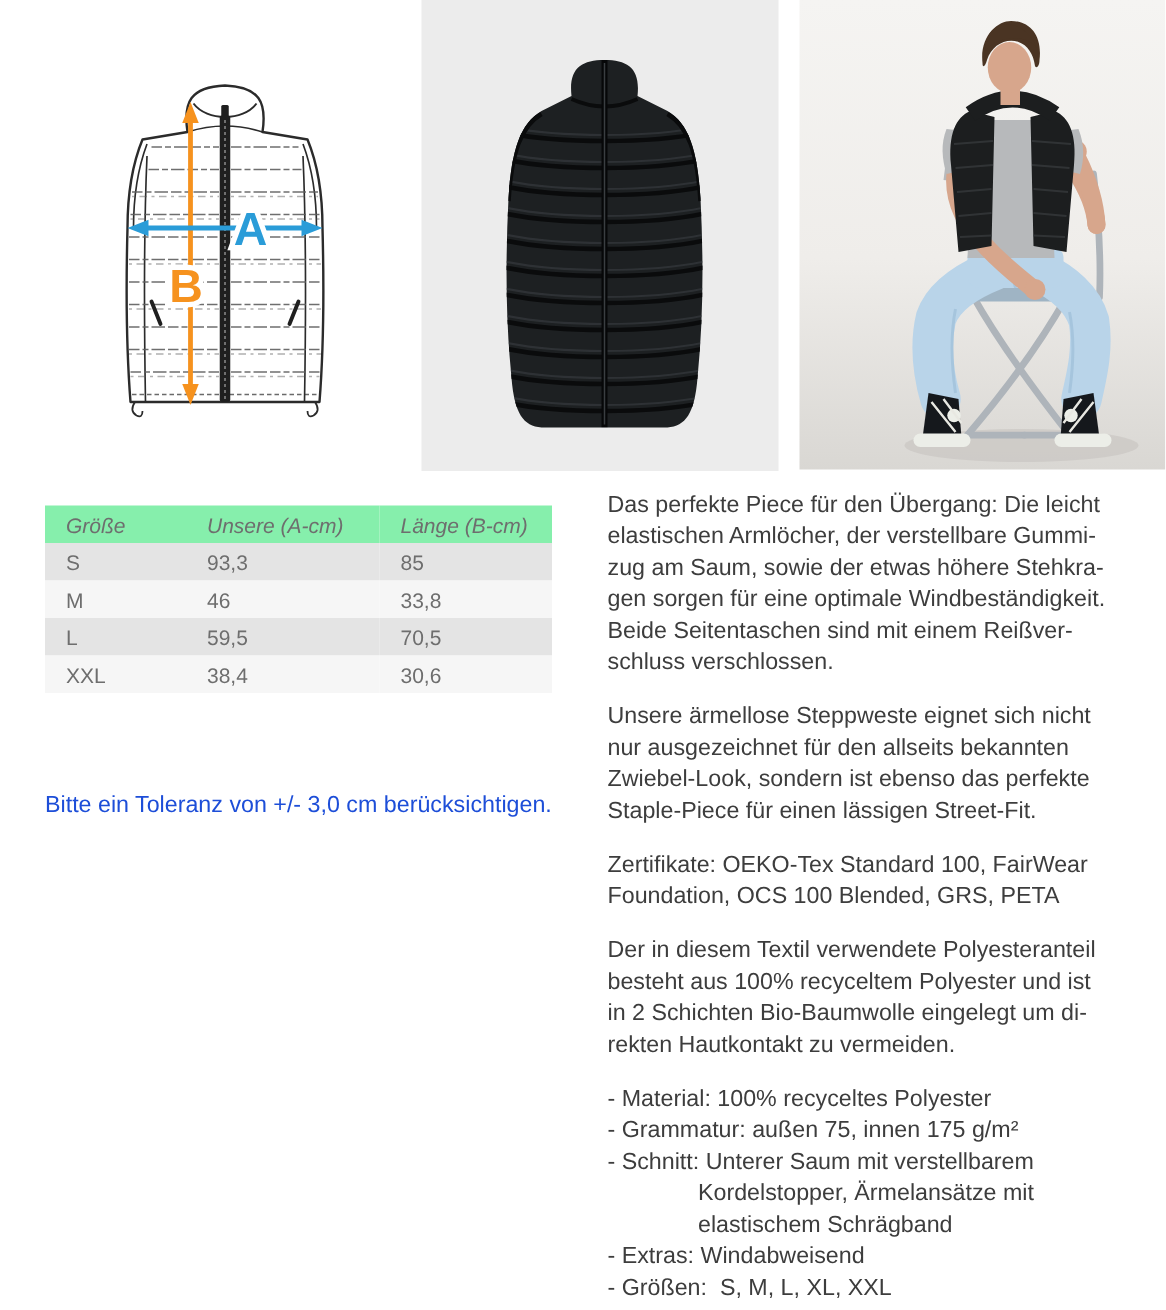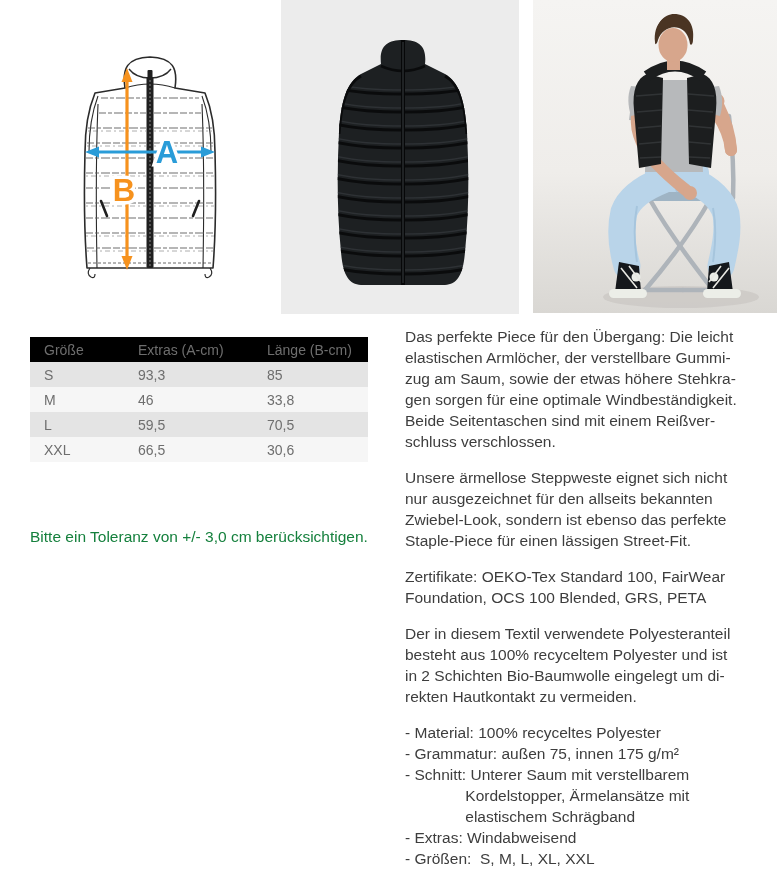--- a/index.html
+++ b/index.html
@@ -14,25 +14,25 @@
   .model-photo { position:absolute; left:533px; top:0; width:244px; height:313px;
                  background:linear-gradient(180deg,#f5f4f2 0%,#efedea 55%,#d9d7d3 100%); }
   .diagram svg, .product-shot svg, .model-photo svg { display:block; width:100%; height:100%; }
 
   
   .size-table { position:absolute; left:30px; top:337px; width:338px;
                 border-collapse:collapse; table-layout:fixed; font-size:14px; color:#6e6e6e; }
   .size-table col.c1{width:94px} .size-table col.c2{width:129px} .size-table col.c3{width:115px}
   .size-table th, .size-table td { height:25px; padding:0 0 0 14px; text-align:left;
                 font-weight:normal; vertical-align:middle; white-space:nowrap; }
-  .size-table thead tr { background:#000000; }
+  .size-table thead tr { background:#86efac;font-style:italic; }
   .size-table tbody tr:nth-child(odd)  { background:#e4e4e4; }
   .size-table tbody tr:nth-child(even) { background:#f6f6f6; }
 
-  .tolerance { position:absolute; left:30px; top:528px; font-size:15.5px; color:#15803d; }
+  .tolerance { position:absolute; left:30px; top:528px; font-size:15.5px; color:#1d4ed8; }
 
   
   .description { position:absolute; left:405px; top:326px; width:380px;
                  font-size:15.5px; line-height:21px; color:#3d3d3d; }
   .description p { margin:0 0 15px 0; white-space:pre-wrap; }
   .description p:last-child { margin-bottom:0; }
 </style>
 </head>
 <body>
 
@@ -233,21 +233,21 @@
 
   <table class="size-table">
     <colgroup>
         <col class="c1">
         <col class="c2">
         <col class="c3">
       </colgroup>
     <thead>
       <tr>
         <th>Größe</th>
-        <th>Extras (A-cm)</th>
+        <th>Unsere (A-cm)</th>
         <th>Länge (B-cm)</th>
       </tr>
     </thead>
     <tbody>
       <tr>
         <td>S</td>
         <td>93,3</td>
         <td>85</td>
       </tr>
       <tr>
@@ -255,21 +255,21 @@
         <td>46</td>
         <td>33,8</td>
       </tr>
       <tr>
         <td>L</td>
         <td>59,5</td>
         <td>70,5</td>
       </tr>
       <tr>
         <td>XXL</td>
-        <td>66,5</td>
+        <td>38,4</td>
         <td>30,6</td>
       </tr>
     </tbody>
   </table>
 
   <div class="tolerance">Bitte ein Toleranz von +/- 3,0 cm berücksichtigen.</div>
 
   <div class="description">
     <p>Das perfekte Piece für den Übergang: Die leicht
 elastischen Armlöcher, der verstellbare Gummi-

